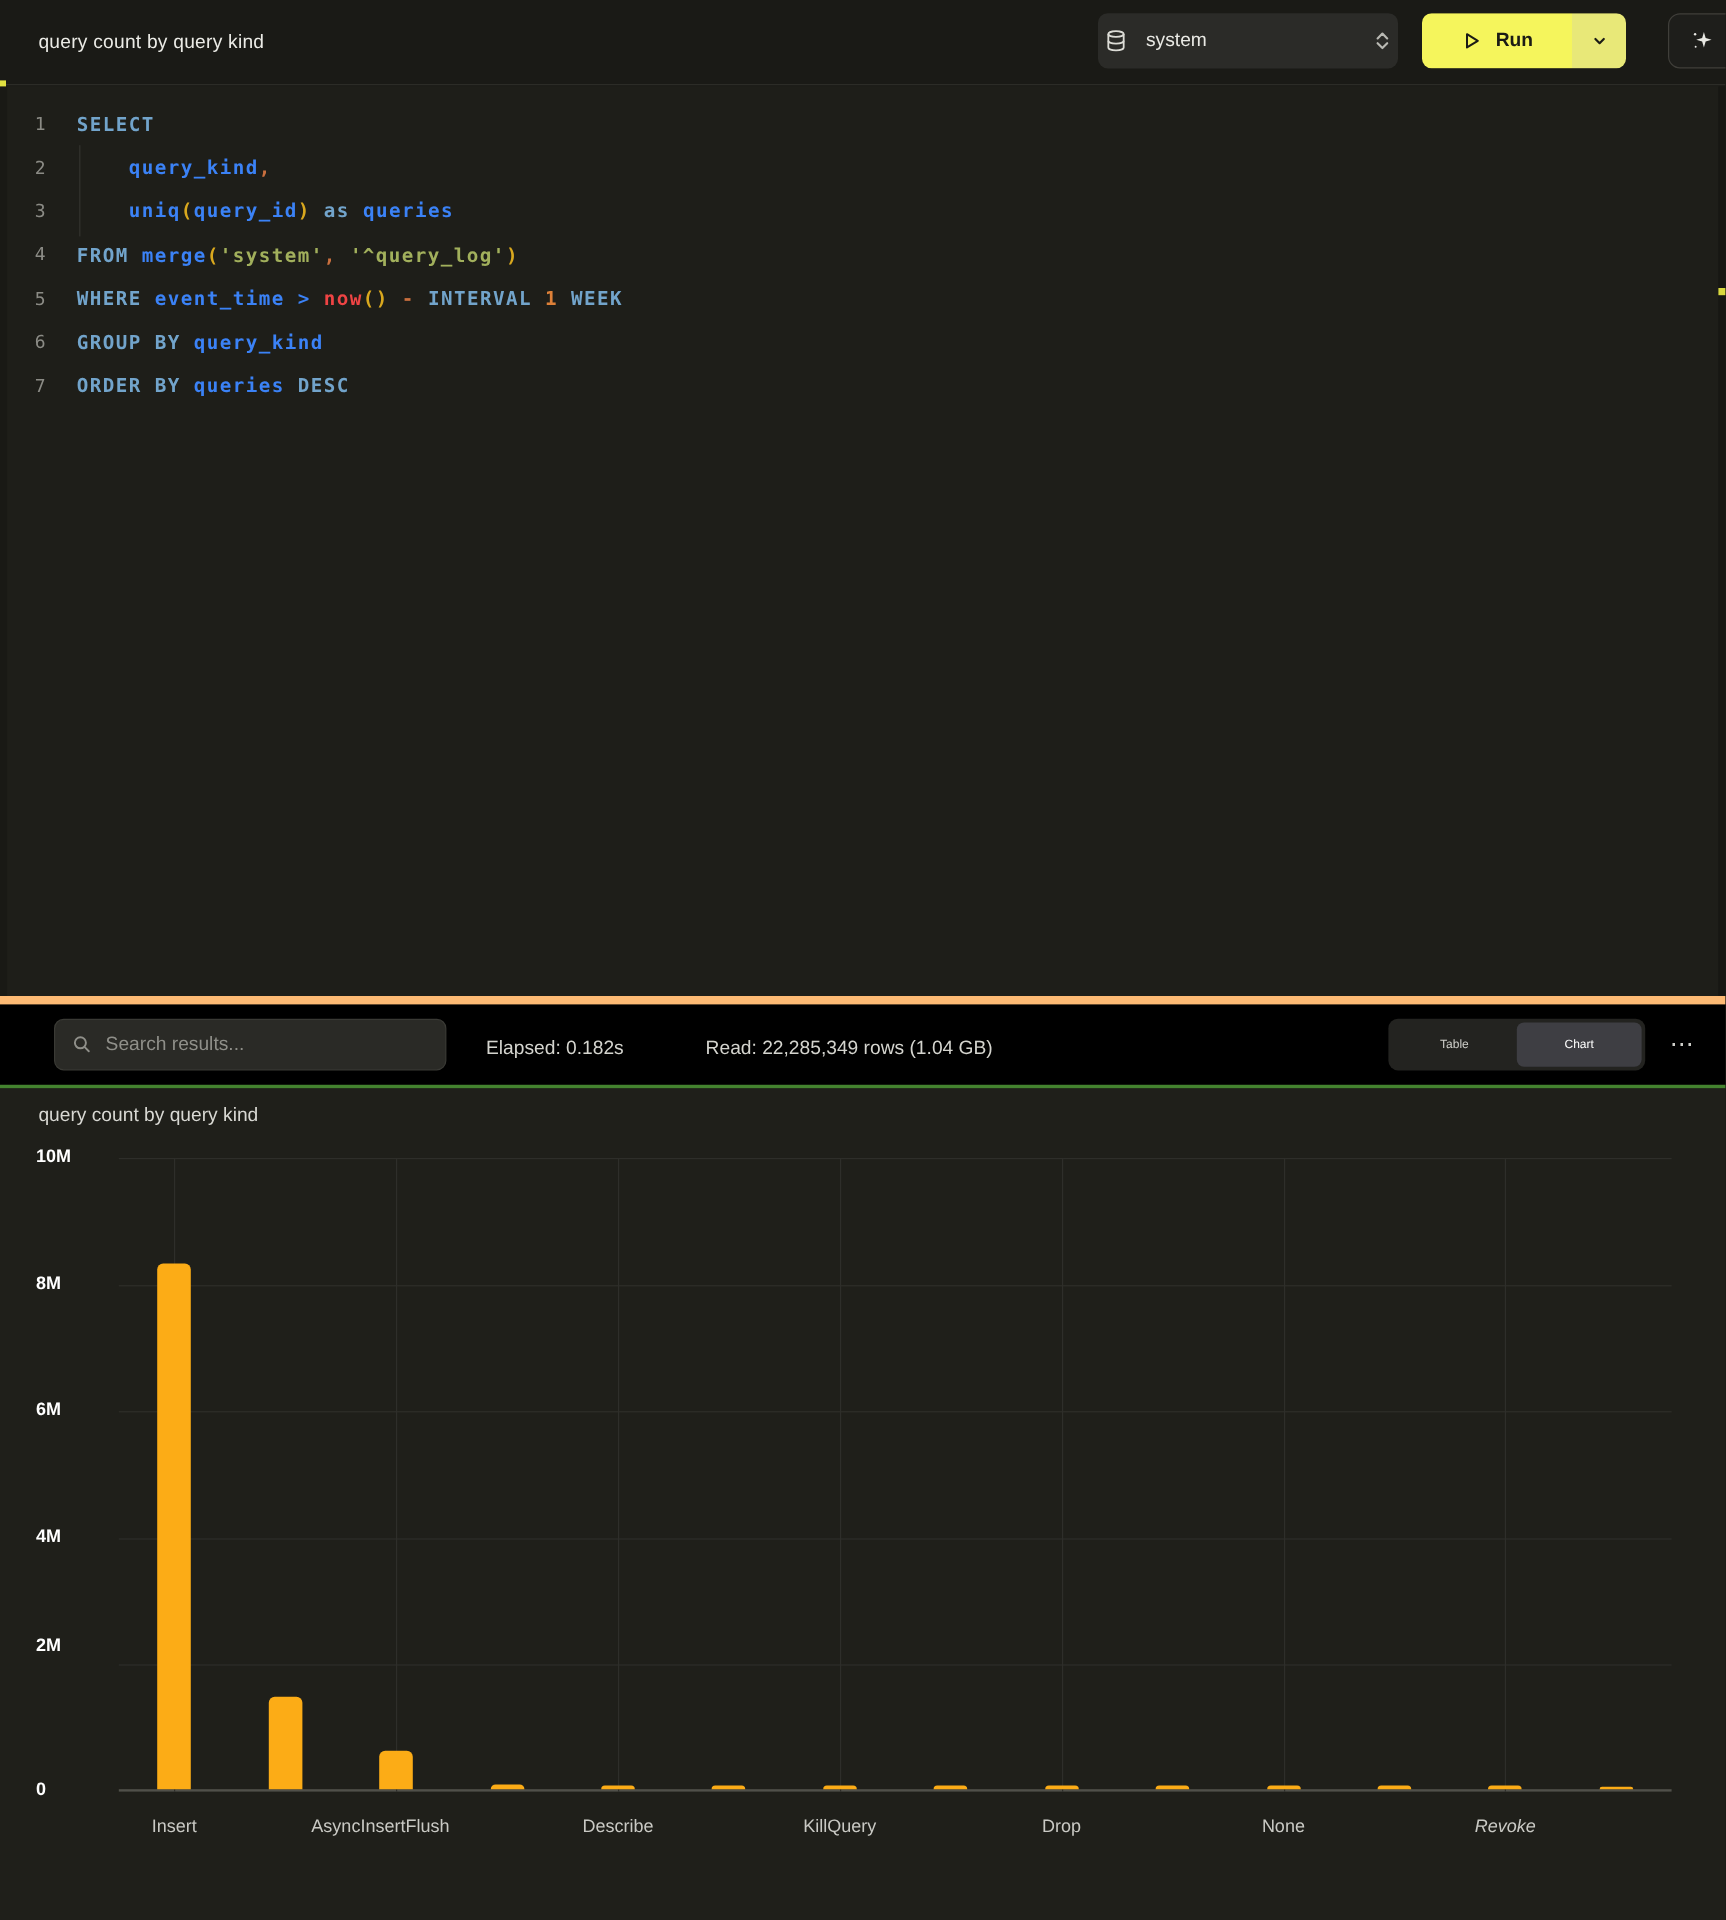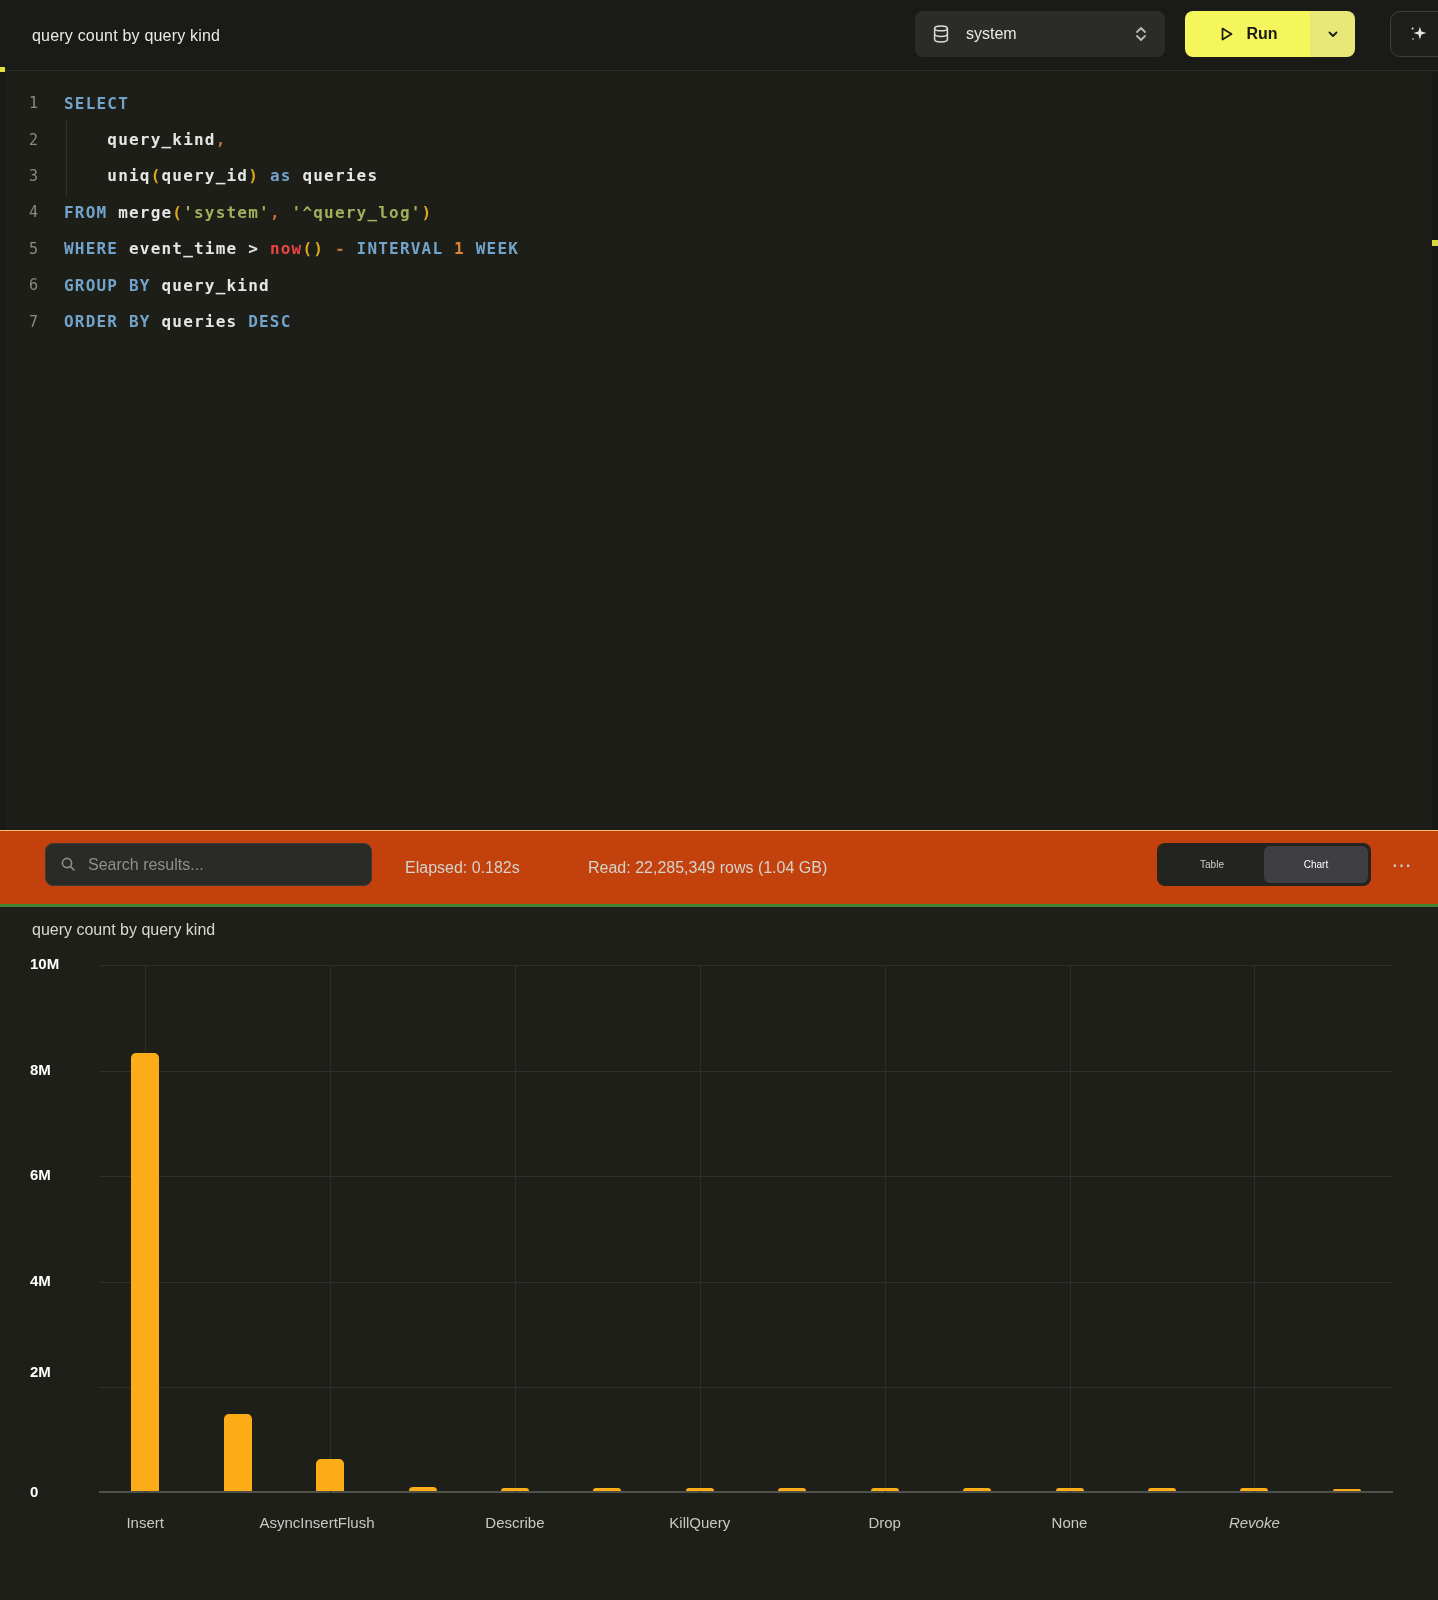--- a/index.html
+++ b/index.html
@@ -10,57 +10,57 @@
     font-family:"Liberation Sans", sans-serif;
     color:#e8e8e3;
   }
   
   .header { position:absolute; left:0; top:0; width:1438px; height:71px;
     background:#1a1a16; border-bottom:1px solid #2c2c27; }
   .header-title { position:absolute; left:32px; top:0; height:71px; display:flex;
     align-items:center; font-size:16px; color:#ebebe6; letter-spacing:.2px; }
   .db-selector { position:absolute; left:915px; top:11px; width:250px; height:46px;
     background:#2b2b28; border-radius:8px; display:flex; align-items:center;
-    padding:0 16px; cursor:pointer; }
+    padding:0 5px; cursor:pointer; }
   .db-selector .value { font-size:16px; color:#e9e9e4; margin-left:15px; flex:1; }
   .run-button { position:absolute; left:1185px; top:11px; width:170px; height:46px;
     border-radius:8px; overflow:hidden; display:flex; cursor:pointer; }
   .run-main { flex:1; background:#f5f55c; display:flex; align-items:center;
     justify-content:center; gap:11px; }
   .run-main .label { font-size:16px; font-weight:700; color:#1b1b15; }
   .run-caret { width:45px; background:#e8e878; display:flex; align-items:center;
     justify-content:center; }
   .ai-button { position:absolute; left:1390px; top:11px; width:58px; height:46px;
     background:#1e1e1b; border:1px solid #403f3a; border-radius:10px;
     display:flex; align-items:center; justify-content:center; }
   
   .editor { position:absolute; left:0; top:72px; width:1438px; height:758px;
     background:#1e1e19; padding-top:13px; cursor:text; }
   .code-line { display:flex; height:36.4px; align-items:center; }
   .gutter { width:38px; text-align:right; font-family:"DejaVu Sans Mono", monospace;
     font-size:15px; color:#8b8b85; flex:none; }
   .code { margin-left:26px; font-family:"DejaVu Sans Mono", monospace;
     font-size:16px; font-weight:600; letter-spacing:1.2px; white-space:pre; }
   .tok-kw { color:#72a4cb; }
-  .tok-id { color:#e5e5e5; }
+  .tok-id { color:#3b82f6; }
   .tok-pu { color:#c96f3e; }
   .tok-pa { color:#d9a81e; }
   .tok-st { color:#a2b05c; }
   .tok-fn { color:#ef4444; }
   .tok-nu { color:#dd8038; }
   .tok-pl { color:#e9e9e4; }
   .indent-guide { position:absolute; left:66px; top:49px; width:1px; height:76px;
     background:#34342f; }
   .left-strip { position:absolute; left:0; top:0; width:6px; height:758px; background:#191915; }
   .right-ruler { position:absolute; right:0; top:0; width:6px; height:758px; background:#171713; }
   .ruler-tick { position:absolute; right:0; top:168px; width:6px; height:6px; background:#d9d93f; }
   .left-tick { position:absolute; left:0; top:67px; width:5px; height:5px; background:#e0e040; z-index:5; }
   
   .toolbar { position:absolute; left:0; top:830px; width:1438px; height:74px;
-    background:#c2410c; border-top:1px solid #fdba74; }
+    background:#000000; border-top:7px solid #fdba74; }
   .search-box { position:absolute; left:45px; top:12px; width:327px; height:43px;
     background:#2a2a26; border:1px solid #3a3a35; border-radius:8px;
     display:flex; align-items:center; padding:0 14px; gap:11px; }
   .search-box input { background:transparent; border:none; outline:none; flex:1;
     font-family:"Liberation Sans", sans-serif; font-size:16px; color:#d6d6d0; }
   .search-box input::placeholder { color:#8f8f89; }
   .stat { position:absolute; top:0; height:74px; display:flex; align-items:center;
     font-size:16px; color:#d4d4ce; }
   .stat.elapsed { left:405px; }
   .stat.read { left:588px; }

